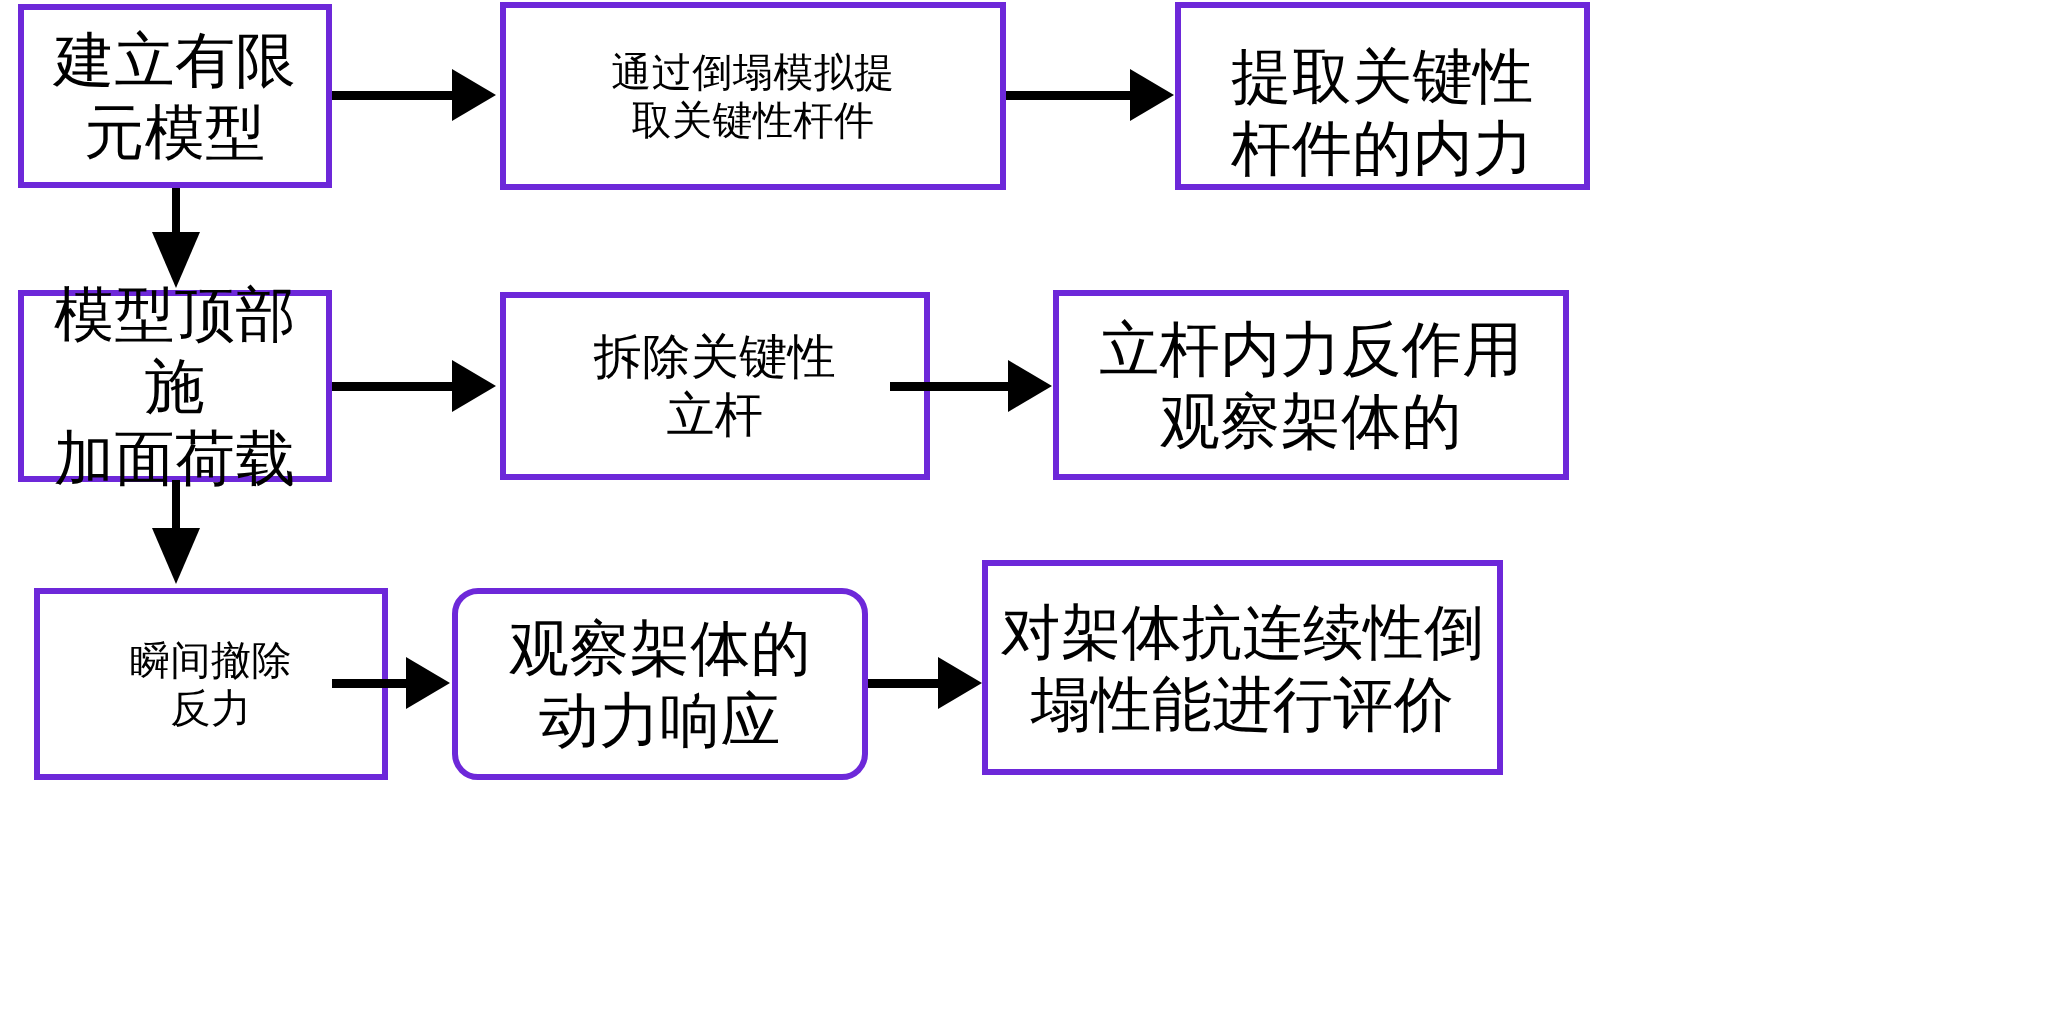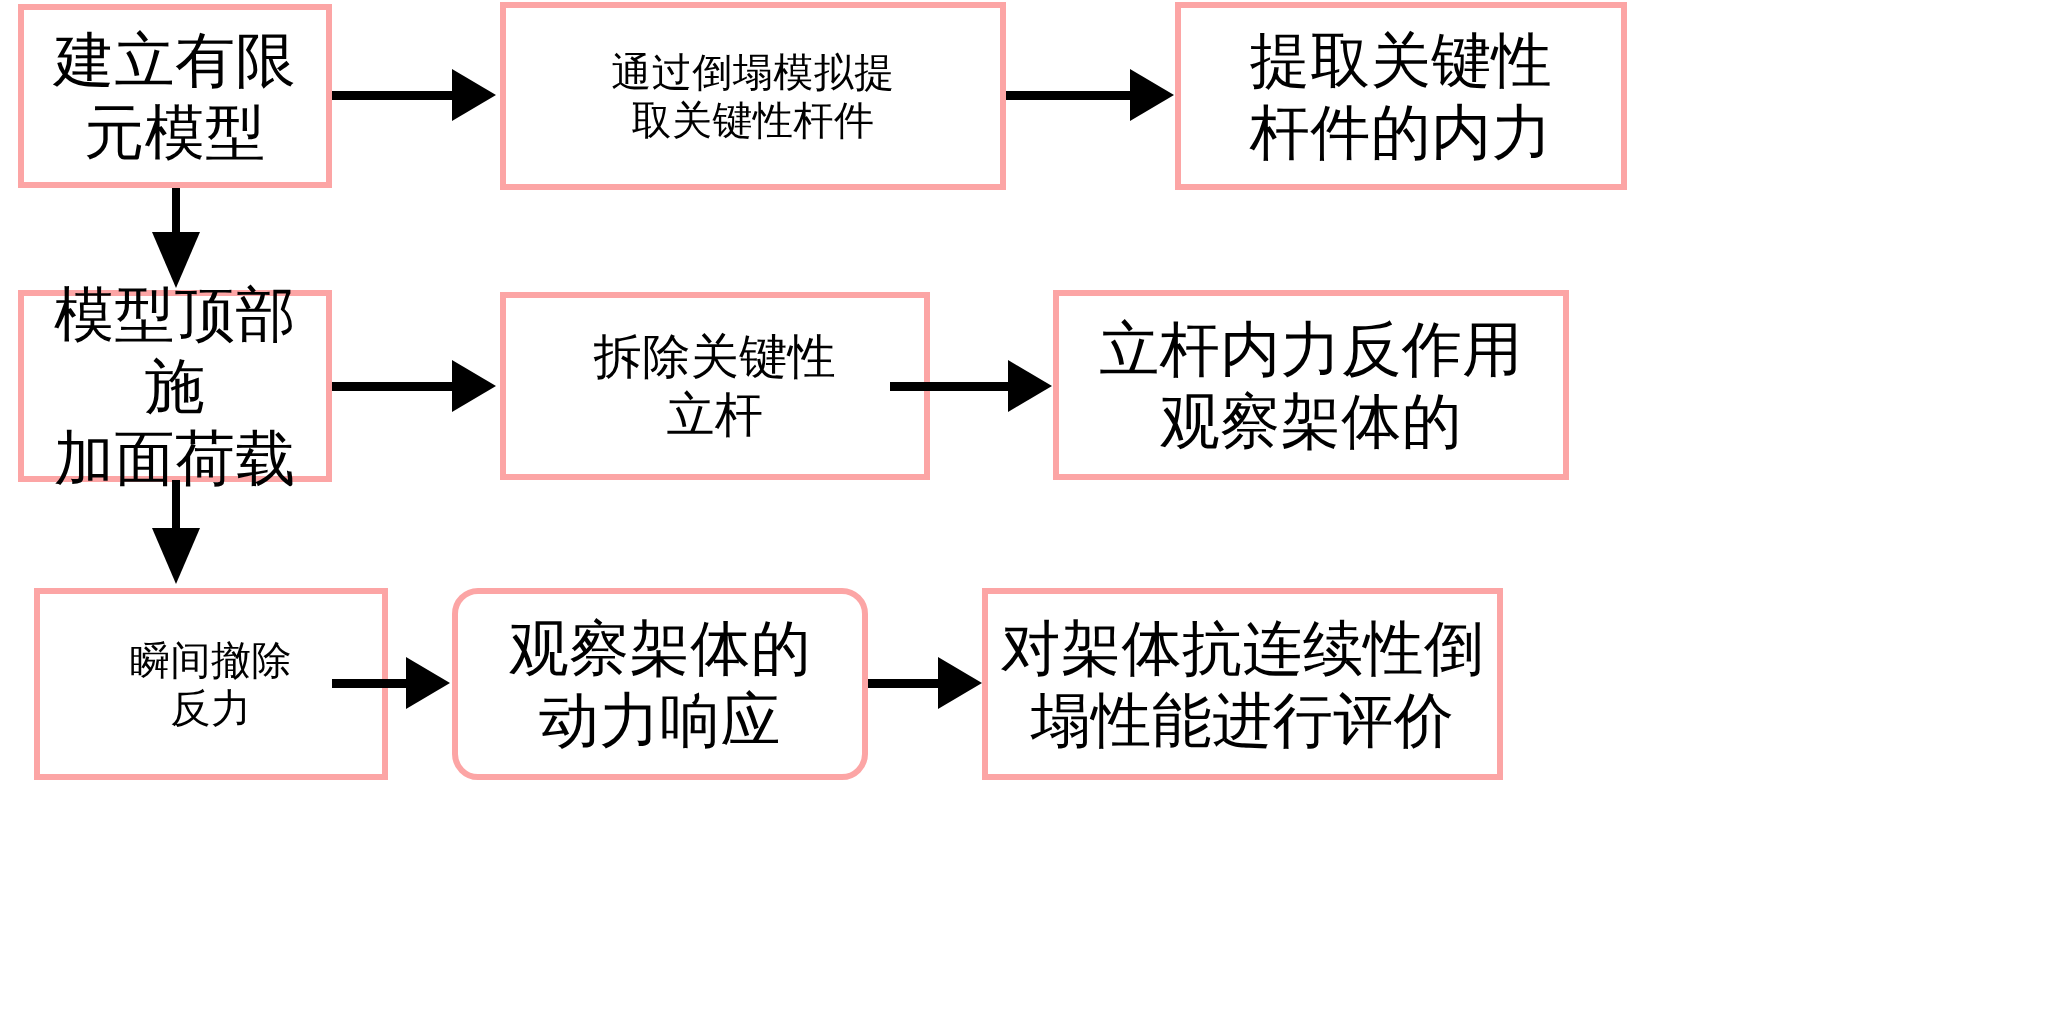--- a/index.html
+++ b/index.html
@@ -11,48 +11,48 @@
     position: relative;
     width: 2071px;
     height: 1028px;
     background: #ffffff;
     overflow: hidden;
     font-family: "DejaVu Serif", "Liberation Serif", serif;
   }
   .node {
     position: absolute;
     box-sizing: border-box;
-    border: 6px solid #fca5a5;
+    border: 6px solid #6d28d9;
     background: #ffffff;
     display: flex;
     align-items: center;
     justify-content: center;
     text-align: center;
     color: #000000;
     line-height: 1.20;
     font-weight: 400;
     letter-spacing: 0.5px;
   }
   .node .txt {
     display: block;
     white-space: pre-line;
     padding: 0 6px;
   }
   
   #n1 { left: 18px;   top: 4px;    width: 314px; height: 184px; font-size: 60px; }
   #n2 { left: 500px;  top: 2px;    width: 506px; height: 188px; font-size: 40px; }
-  #n3 { left: 1175px; top: 2px;    width: 452px; height: 188px; font-size: 60px; }
+  #n3 { left: 1175px; top: 2px;    width: 415px; height: 188px; font-size: 60px; align-items: flex-end; }
 
   #n4 { left: 18px;   top: 290px;  width: 314px; height: 192px; font-size: 60px; }
   #n5 { left: 500px;  top: 292px;  width: 430px; height: 188px; font-size: 48px; }
   #n6 { left: 1053px; top: 290px;  width: 516px; height: 190px; font-size: 60px; }
 
   #n7 { left: 34px;   top: 588px;  width: 354px; height: 192px; font-size: 40px; }
   #n8 { left: 452px;  top: 588px;  width: 416px; height: 192px; font-size: 60px; border-radius: 26px; }
-  #n9 { left: 982px;  top: 588px;  width: 521px; height: 192px; font-size: 60px; text-align: center; }
+  #n9 { left: 982px;  top: 560px;  width: 521px; height: 215px; font-size: 60px; text-align: center; }
 
   
   .conn { position: absolute; }
   .hline {
     position: absolute;
     height: 9px;
     background: #000000;
   }
   .vline {
     position: absolute;

